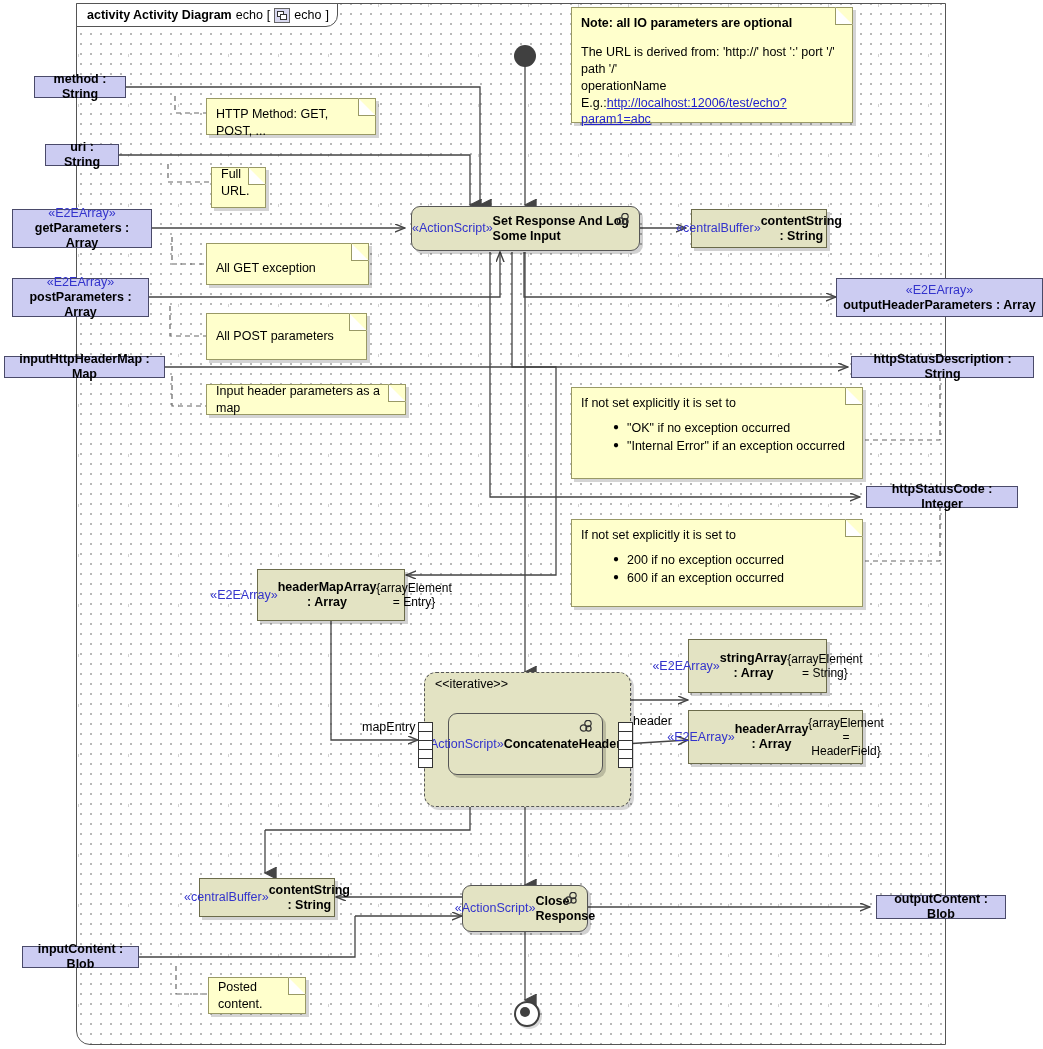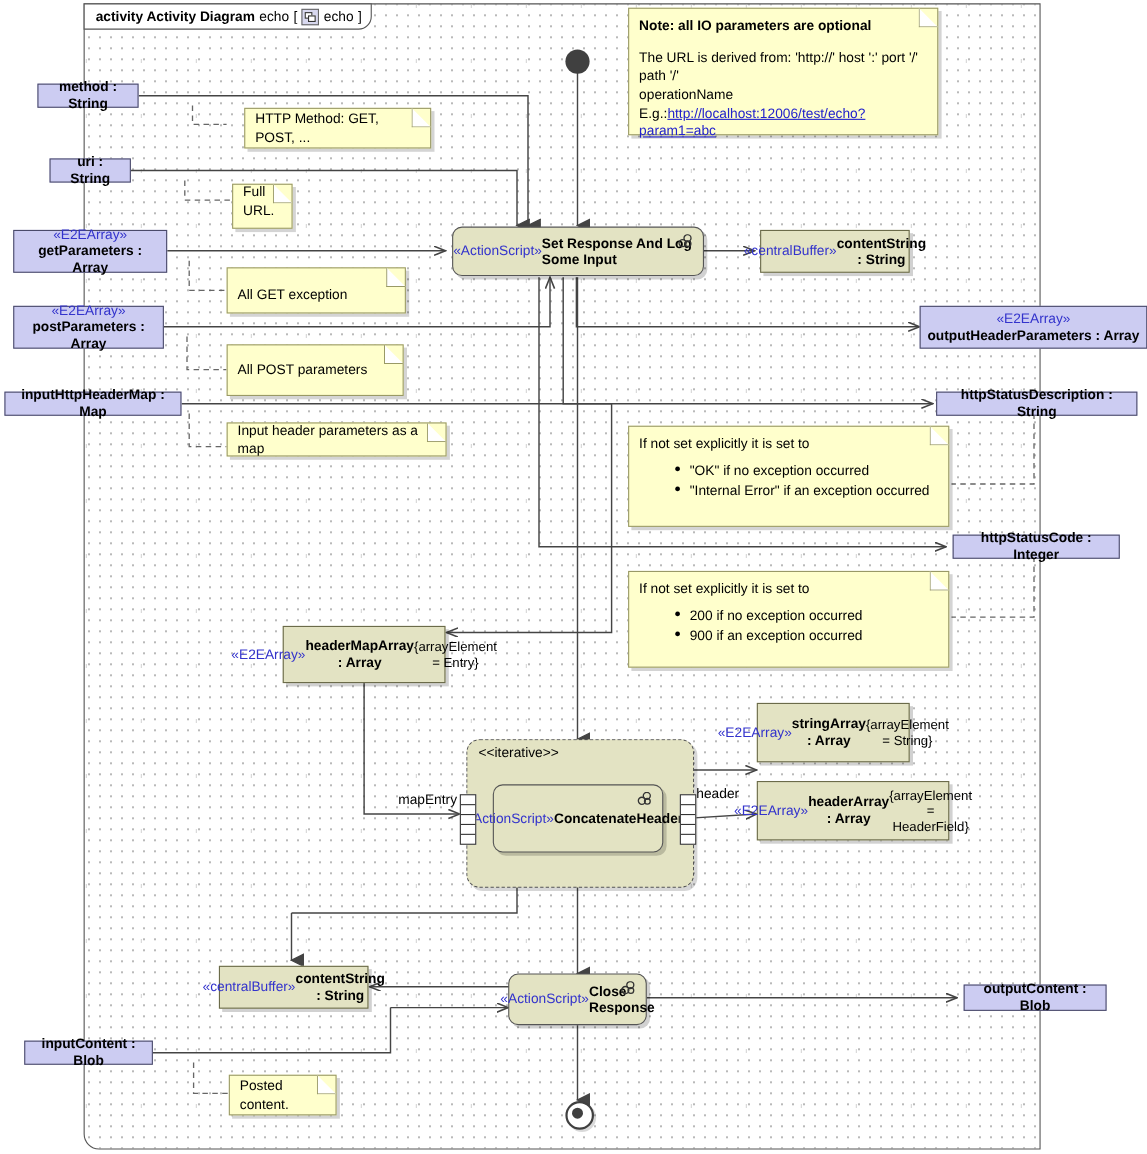--- a/index.html
+++ b/index.html
@@ -360,21 +360,21 @@
     <div class="fold"></div>
     <div style="font-weight:bold;">Note: all IO parameters are optional</div>
     <div style="height:12px;"></div>
     <div>The URL is derived from: 'http://' host ':' port '/' path '/'</div>
     <div>operationName</div>
     <div>
       <span>E.g.:</span><a href="#" style="text-decoration:underline;">http://localhost:12006/test/echo?param1=abc</a>
     </div>
   </div>
 
-  <div class="note" style="left:206px;top:98px;width:170px;height:37px;display:flex;align-items:center;margin-left:16px;">
+  <div class="note" style="left:206px;top:98px;width:170px;height:37px;display:flex;align-items:flex-start;">
     <div class="fold"></div>
     <span>HTTP Method: GET, POST, ...</span>
   </div>
 
   <div class="note" style="left:211px;top:167px;width:55px;height:41px;display:flex;align-items:flex-end;">
     <div class="fold"></div>
     <span>Full URL.</span>
   </div>
 
   <div class="note" style="left:206px;top:243px;width:163px;height:42px;display:flex;align-items:flex-end;">
@@ -399,21 +399,21 @@
       <li>"OK" if no exception occurred</li>
       <li>"Internal Error" if an exception occurred</li>
     </ul>
   </div>
 
   <div class="note" style="left:571px;top:519px;width:292px;height:88px;">
     <div class="fold"></div>
     <div>If not set explicitly it is set to</div>
     <ul>
       <li>200 if no exception occurred</li>
-      <li>900 if an exception occurred</li>
+      <li>600 if an exception occurred</li>
     </ul>
   </div>
 
   <div class="note" style="left:208px;top:977px;width:98px;height:37px;display:flex;align-items:center;">
     <div class="fold"></div>
     <span>Posted content.</span>
   </div>
 
 </div>
 

